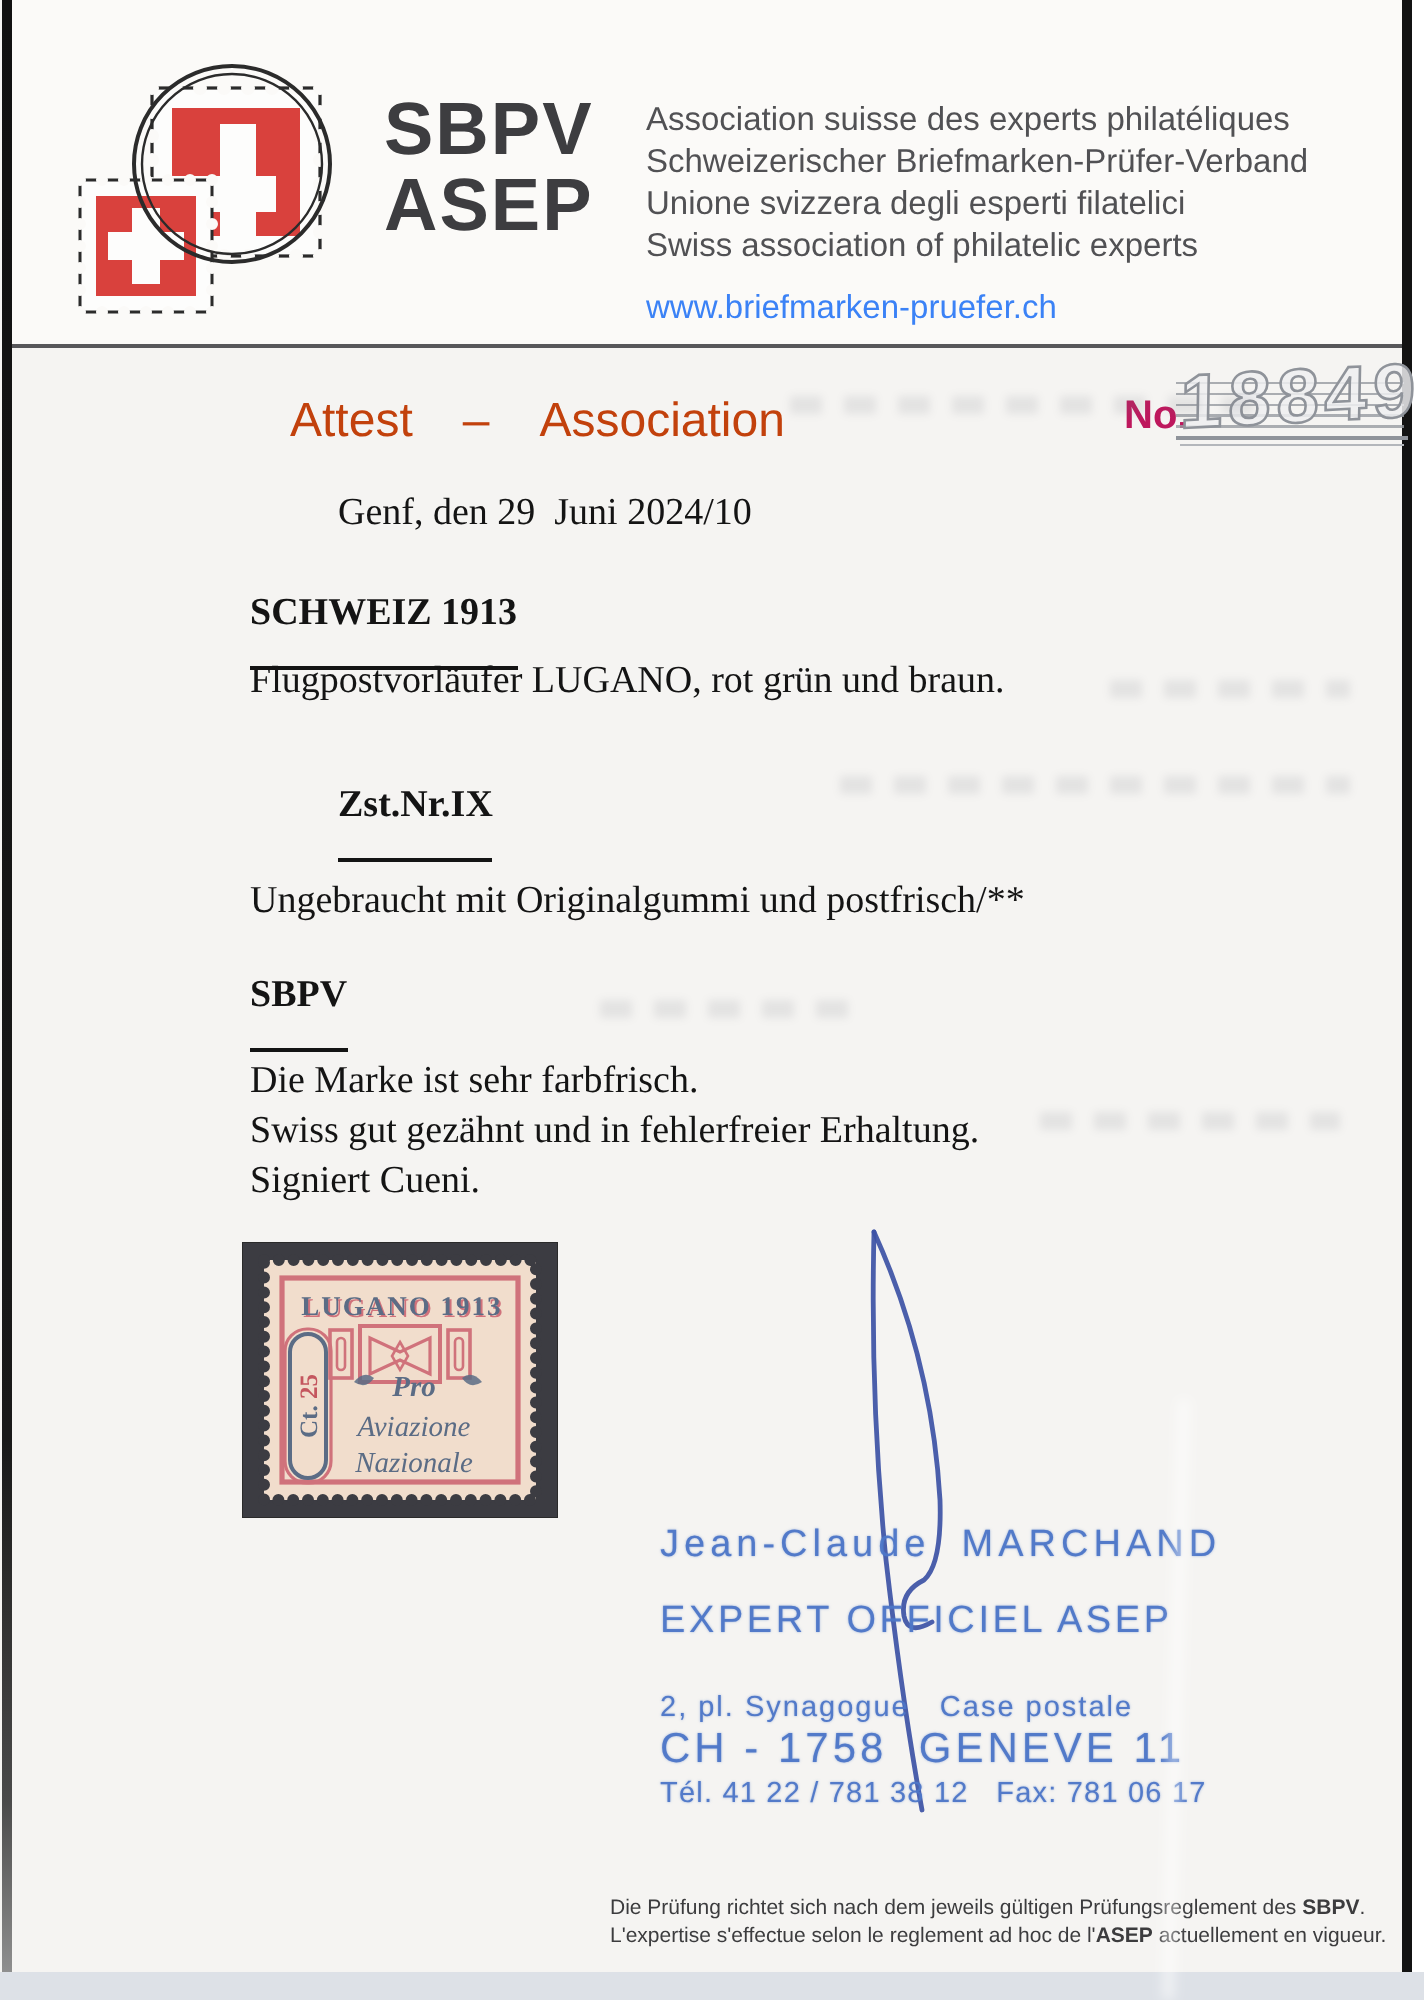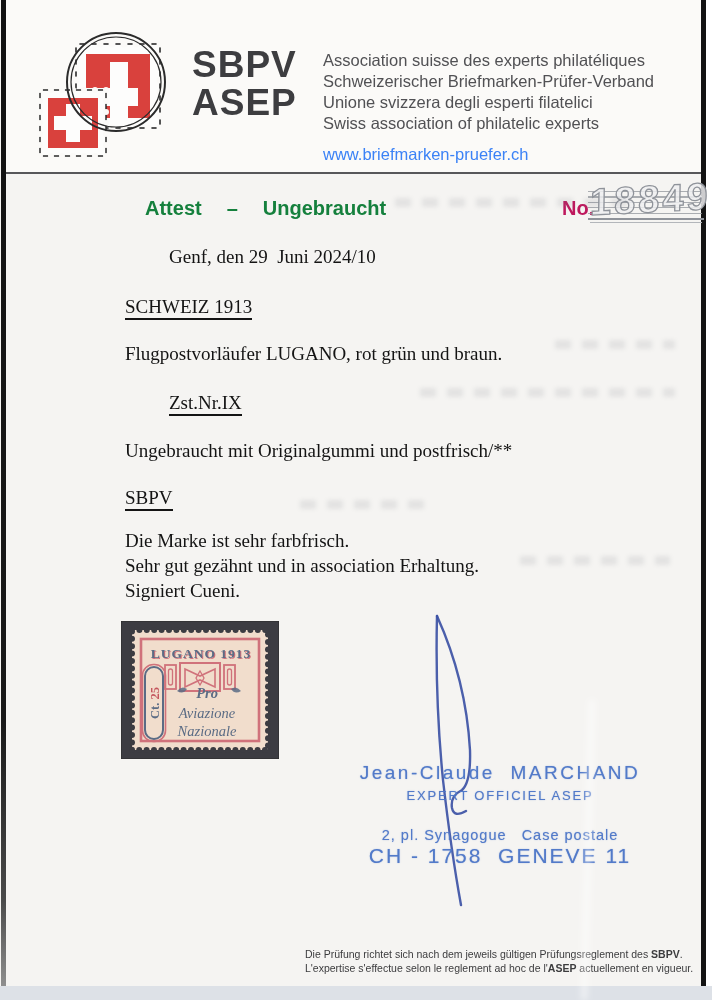--- a/index.html
+++ b/index.html
@@ -13,43 +13,43 @@
 
   .header{position:absolute;left:6px;top:0;width:695px;height:172px;background:#fbfaf8;
           border-bottom:2px solid #57575a;}
   .logo{position:absolute;left:18px;top:4px;}
   .org-abbr{position:absolute;left:186px;top:46px;font-weight:bold;font-size:37px;line-height:38px;
             letter-spacing:1px;color:#3d3d40;}
   .org-names{position:absolute;left:317px;top:50px;font-size:16.5px;line-height:21px;color:#515154;}
   .website{position:absolute;left:317px;top:145px;font-size:16.5px;color:#3b82f6;}
 
   .title-row{position:absolute;left:145px;top:197px;display:flex;gap:25px;
-             font-weight:bold;font-size:20px;color:#15803d;}
+             font-weight:normal;font-size:24px;color:#c2410c;}
   .no-label{position:absolute;left:562px;top:197px;font-weight:bold;font-size:20px;color:#be185d;text-align:right;}
   .cert-number-box{position:absolute;left:588px;top:178px;width:120px;height:48px;}
   .num-lines{position:absolute;left:0;top:13px;width:114px;height:25px;opacity:.8;
              background:repeating-linear-gradient(180deg,#979ba1 0 1.2px,transparent 1.2px 5.4px);}
   .num-underline{position:absolute;left:0;top:40px;width:116px;height:2px;background:#8f939a;}
   .num-underline2{position:absolute;left:2px;top:44px;width:112px;height:1px;background:#b3b6bb;}
   .num-digits{position:absolute;left:2px;top:0;font-weight:bold;font-size:38px;letter-spacing:3px;
               color:rgba(238,239,241,0.85);-webkit-text-stroke:1.3px #8f939a;
               transform:rotate(-3deg) skewX(-4deg);}
 
   .body-text{font-family:"Liberation Serif",serif;color:#141414;font-size:19px;}
   .line{position:absolute;left:125px;white-space:pre;}
-  .hd{font-weight:normal;border-bottom:2px solid #141414;padding-bottom:1px;}
+  .hd{font-weight:bold;border-bottom:2px solid #141414;padding-bottom:16px;}
 
   .stamp-photo{position:absolute;left:121px;top:621px;}
 
   .sig{position:absolute;left:380px;top:598px;}
 
-  .ink{position:absolute;left:330px;top:762px;width:340px;text-align:center;
+  .ink{position:absolute;left:330px;top:762px;width:340px;
        color:rgba(77,118,199,0.95);text-shadow:0 0 1.2px rgba(77,118,199,0.55);}
   .ink-name{font-size:19px;letter-spacing:2.5px;white-space:pre;}
-  .ink-title{font-size:13px;letter-spacing:1.8px;margin-top:4px;white-space:pre;}
+  .ink-title{font-size:19px;letter-spacing:1.8px;margin-top:16px;white-space:pre;}
   .ink-addr{font-size:14.5px;letter-spacing:1px;margin-top:24px;white-space:pre;}
   .ink-city{font-size:21px;letter-spacing:2px;margin-top:1px;white-space:pre;}
   .ink-phone{font-size:14.5px;letter-spacing:.6px;margin-top:2px;white-space:pre;}
 
   .fineprint{position:absolute;left:305px;top:947px;width:400px;font-size:10.5px;
              line-height:14px;color:#3c3c3e;}
   .fineprint b{font-weight:bold;}
 
   .ghost{position:absolute;height:9px;opacity:.13;filter:blur(2px);color:#70737c;
          background:repeating-linear-gradient(90deg,currentColor 0 16px,transparent 16px 27px);}
@@ -96,44 +96,44 @@
       <div>Unione svizzera degli esperti filatelici</div>
       <div>Swiss association of philatelic experts</div>
     </div>
 
     <div class="website">www.briefmarken-pruefer.ch</div>
   </div>
 
   <div class="title-row">
     <span>Attest</span>
     <span>–</span>
-    <span>Ungebraucht</span>
+    <span>Association</span>
   </div>
   <div class="no-label">No.</div>
   <div class="cert-number-box">
     <div class="num-lines"></div>
     <div class="num-underline"></div>
     <div class="num-underline2"></div>
     <div class="num-digits">18849</div>
   </div>
 
   <div class="line body-text" style="top:246px;margin-left:44px;">Genf, den 29  Juni 2024/10</div>
 
   <div class="line body-text" style="top:296px;"><span class="hd">SCHWEIZ 1913</span></div>
 
-  <div class="line body-text" style="top:343px;">Flugpostvorläufer LUGANO, rot grün und braun.</div>
+  <div class="line body-text" style="top:330px;">Flugpostvorläufer LUGANO, rot grün und braun.</div>
 
   <div class="line body-text" style="top:392px;margin-left:44px;"><span class="hd">Zst.Nr.IX</span></div>
 
   <div class="line body-text" style="top:440px;">Ungebraucht mit Originalgummi und postfrisch/**</div>
 
   <div class="line body-text" style="top:487px;"><span class="hd">SBPV</span></div>
 
   <div class="line body-text" style="top:530px;">Die Marke ist sehr farbfrisch.</div>
-  <div class="line body-text" style="top:555px;">Sehr gut gezähnt und in association Erhaltung.</div>
+  <div class="line body-text" style="top:555px;">Swiss gut gezähnt und in fehlerfreier Erhaltung.</div>
   <div class="line body-text" style="top:580px;">Signiert Cueni.</div>
 
   <svg class="stamp-photo" width="158" height="138" viewBox="0 0 158 138">
     <rect x="0" y="0" width="158" height="138" fill="#3c3c42" stroke="#2a2a2a" stroke-width="1"></rect>
     <rect x="11" y="9" width="136" height="120" fill="#f1ddcc"></rect>
     <rect x="11" y="9" width="136" height="120" fill="none" stroke="#3c3c42" stroke-width="6" stroke-dasharray="0,7.4" stroke-linecap="round"></rect>
     <rect x="20" y="18" width="118" height="102" fill="none" stroke="#d0727b" stroke-width="2.6"></rect>
 
     <text x="81" y="37.6" text-anchor="middle" font-family="Liberation Serif,serif" font-weight="bold" font-size="13.5" letter-spacing="1" fill="#d0727b">LUGANO 1913</text>
     <text x="80" y="36.5" text-anchor="middle" font-family="Liberation Serif,serif" font-weight="bold" font-size="13.5" letter-spacing="1" fill="#5b6c85">LUGANO 1913</text>
@@ -161,20 +161,21 @@
   <svg class="sig" width="200" height="340" viewBox="0 0 200 340">
     <path d="M57 18 Q 86 82 90 152 Q 91 184 82 192 Q 70 198 72 210 Q 74 220 86 213" fill="none" stroke="#3c51a5" stroke-width="2.4" stroke-linecap="round" opacity=".92"></path>
     <path d="M57 18 Q 55 102 63 182 Q 71 252 81 307" fill="none" stroke="#3c51a5" stroke-width="2.4" stroke-linecap="round" opacity=".92"></path>
   </svg>
 
   <div class="ink">
     <div class="ink-name">Jean-Claude  MARCHAND</div>
     <div class="ink-title">EXPERT OFFICIEL ASEP</div>
     <div class="ink-addr">2, pl. Synagogue   Case postale</div>
     <div class="ink-city">CH - 1758  GENEVE 11</div>
+    <div class="ink-phone">Tél. 41 22 / 781 38 12   Fax: 781 06 17</div>
   </div>
 
   <div class="fineprint">
     <div><span>Die Prüfung richtet sich nach dem jeweils gültigen Prüfungsreglement des </span><b>SBPV</b><span>.</span></div>
     <div><span>L'expertise s'effectue selon le reglement ad hoc de l'</span><b>ASEP</b><span> actuellement en vigueur.</span></div>
   </div>
 
   <div class="ghost" style="left:395px;top:198px;width:240px;"></div>
   <div class="ghost" style="left:555px;top:340px;width:120px;"></div>
   <div class="ghost" style="left:420px;top:388px;width:255px;"></div>

